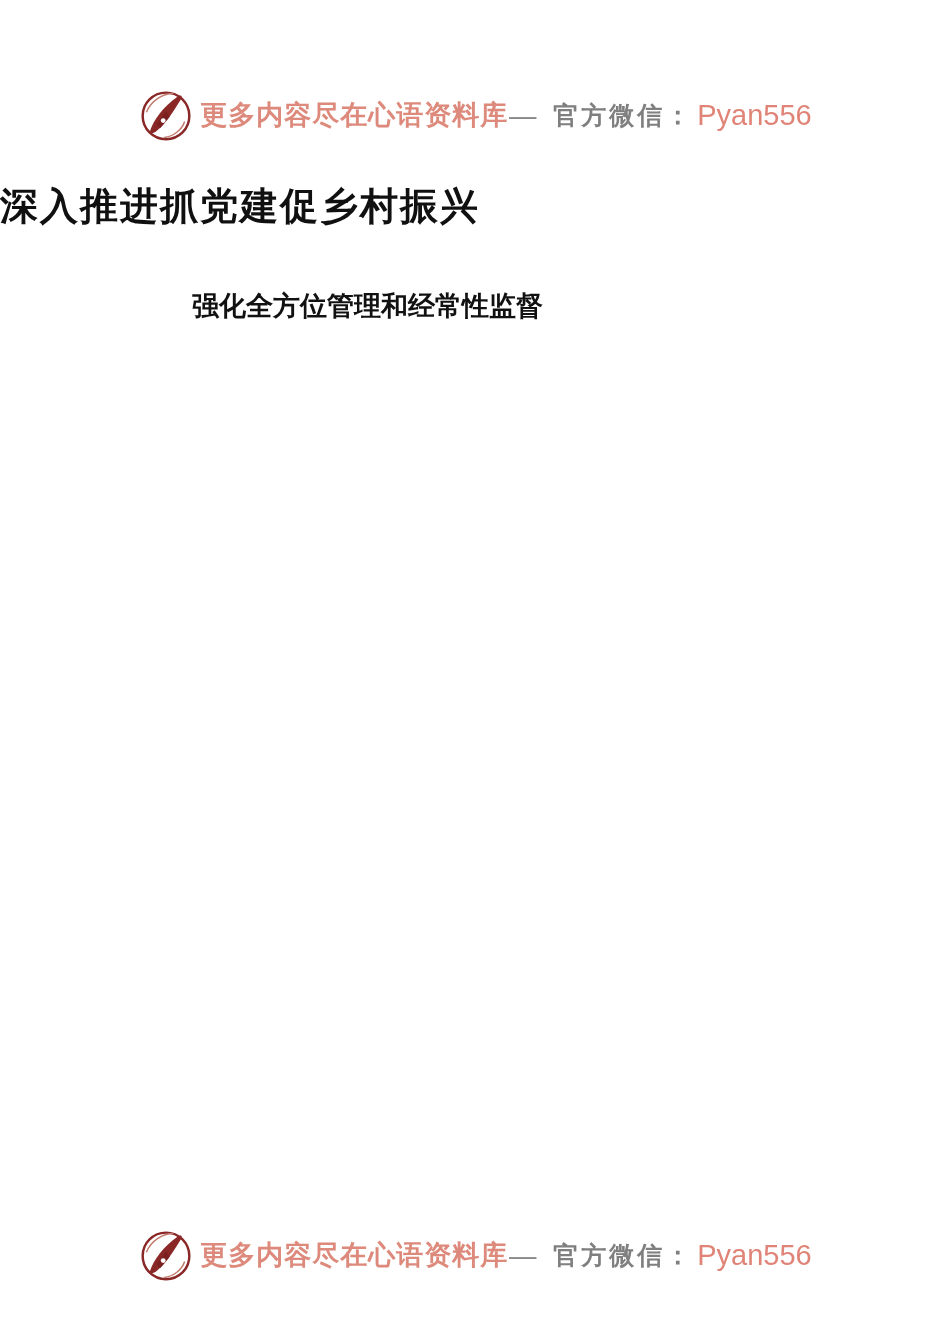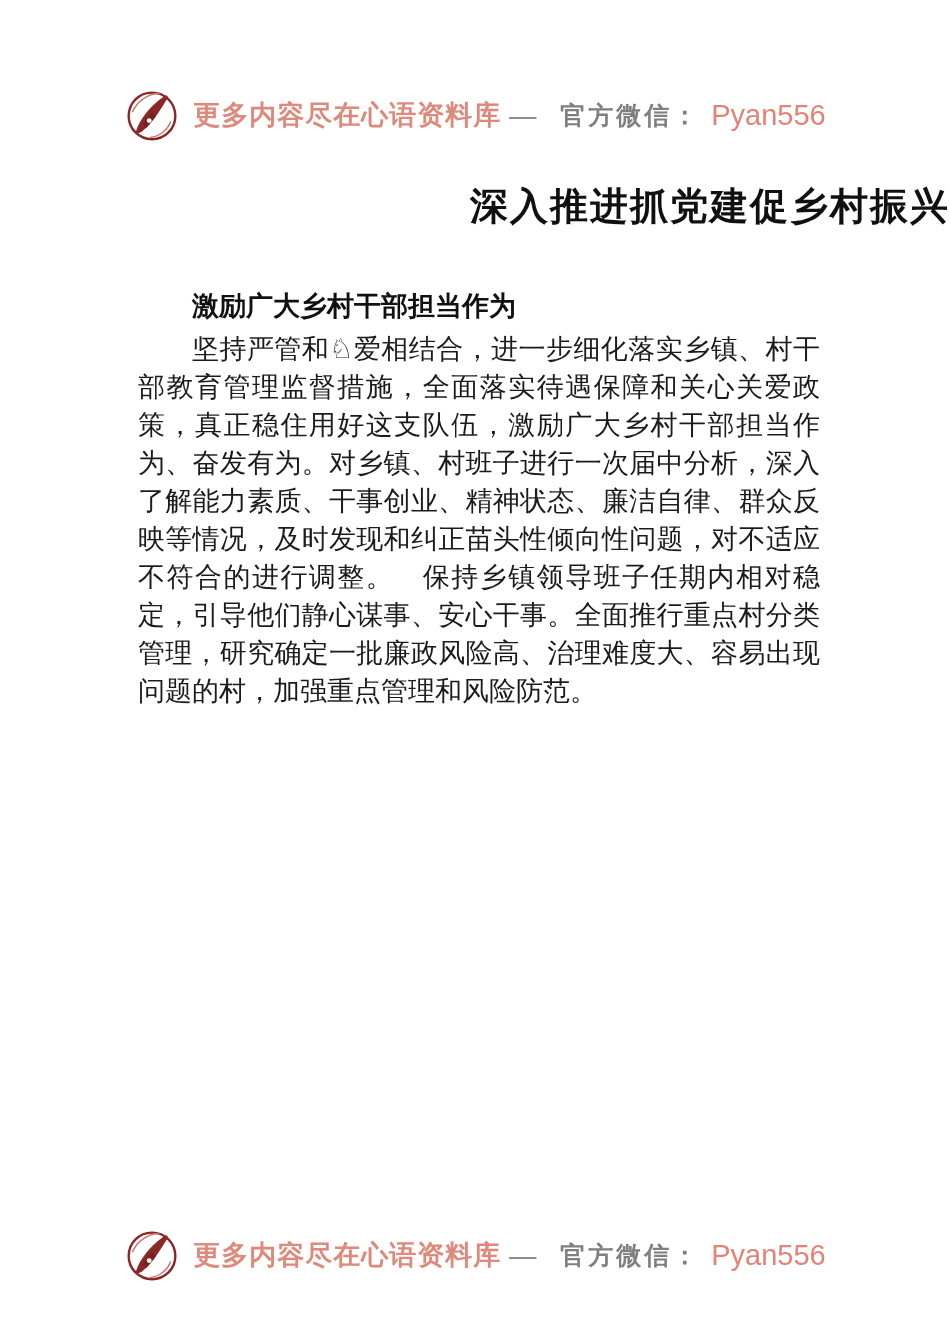--- a/index.html
+++ b/index.html
@@ -6,21 +6,20 @@
   html, body { width: 950px; height: 1344px; background: #ffffff; overflow: hidden; }
   body { font-family: "Liberation Serif", "DejaVu Serif", serif; color: #1b1b1b; }
 
   .page { position: relative; width: 950px; height: 1344px; background: #ffffff; }
 
   
   .watermark {
     position: absolute; left: 0; width: 100%;
     display: flex; justify-content: center; align-items: center;
     white-space: nowrap;
-    gap: 7px;
   }
   .watermark.top { top: 86px; }
   .watermark.bottom { top: 1226px; }
   .wm-logo { width: 56px; height: 58px; margin-right: 6px; flex: 0 0 auto; }
   .wm-brand {
     font-size: 27px; font-weight: bold; letter-spacing: 1px;
     color: #dd8a7c; font-family: "Liberation Serif", "DejaVu Serif", serif;
   }
   .wm-sep { font-size: 27px; color: #8a8a8a; font-weight: bold; padding: 0 1px; }
   .wm-label {
@@ -29,21 +28,21 @@
     margin-left: 16px;
   }
   .wm-account {
     font-size: 29px; color: #e08478; margin-left: 4px;
     font-family: "Liberation Sans", "DejaVu Sans", sans-serif;
   }
 
   
   .doc-title {
     position: absolute; top: 181px; left: 0; width: 100%;
-    text-align: right; font-size: 38px; letter-spacing: 2px;
+    text-align: left; font-size: 38px; letter-spacing: 2px;
     color: #101010; font-family: Liberation Mono, monospace;
   }
 
   .content {
     position: absolute; top: 282px; left: 138px; width: 682px;
     font-size: 27px; line-height: 38px; text-align: justify;
     color: #1b1b1b;
   }
   .content p { margin: 0; }
   .para-intro { margin-left: 54px; }           
@@ -75,23 +74,22 @@
     <span class="wm-label">官方微信：</span>
     <span class="wm-account">Pyan556</span>
   </div>
 
   <h1 class="doc-title">深入推进抓党建促乡村振兴</h1>
 
   <div class="content">
 
 
 
-    <h2 class="subheading">激励广大乡村干部担当作为</h2>
+    <h2 class="subheading">强化全方位管理和经常性监督</h2>
 
-    <p class="para-body">坚持严管和♘爱相结合，进一步细化落实乡镇、村干部教育管理监督措施，全面落实待遇保障和关心关爱政策，真正稳住用好这支队伍，激励广大乡村干部担当作为、奋发有为。对乡镇、村班子进行一次届中分析，深入了解能力素质、干事创业、精神状态、廉洁自律、群众反映等情况，及时发现和纠正苗头性倾向性问题，对不适应不符合的进行调整。　保持乡镇领导班子任期内相对稳定，引导他们静心谋事、安心干事。全面推行重点村分类管理，研究确定一批廉政风险高、治理难度大、容易出现问题的村，加强重点管理和风险防范。</p>
 
   </div>
 
   <div class="watermark bottom">
     <svg class="wm-logo" viewBox="0 0 60 62" aria-hidden="true">
       <circle cx="30" cy="32" r="25" fill="none" stroke="#8a2828" stroke-width="2.6"></circle>
       <path d="M13 48 C17 36 27 22 43 11 C46 9 48 10 46 14 C38 27 30 40 19 49 C16 51 12 51 13 48 Z" fill="#8a2828"></path>
       <path d="M20 41 L30 27 L34 33 L24 45 Z" fill="#7a2020"></path>
       <circle cx="27" cy="37" r="2.6" fill="#ffffff"></circle>
       <path d="M9 28 C14 16 26 8 38 8" stroke="#c07b6e" stroke-width="1.6" fill="none"></path>

